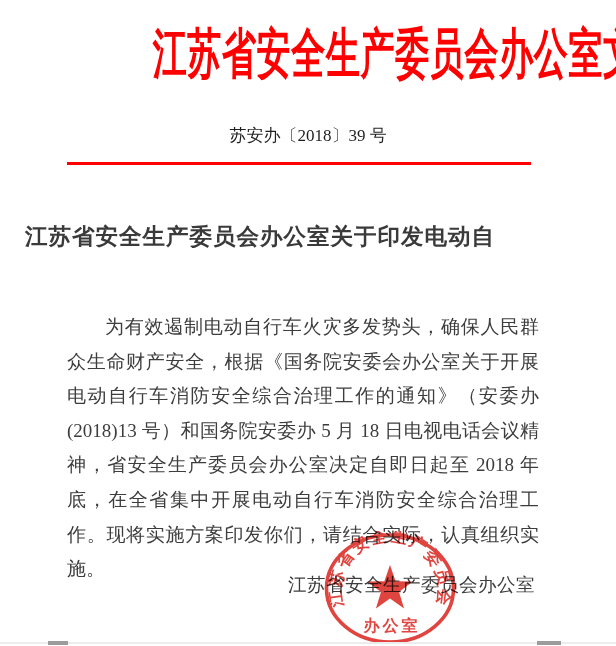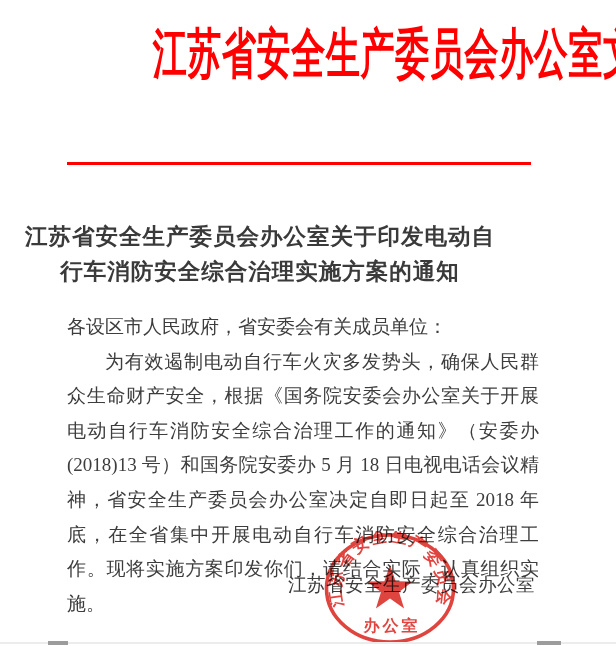--- a/index.html
+++ b/index.html
@@ -83,30 +83,29 @@
 </style>
 </head>
 <body>
 
 <div class="page">
 
   <div class="red-header">
     <span>江苏省安全生产委员会办公室文件</span>
   </div>
 
+  <div class="doc-number">苏安办〔2018〕39 号</div>
 
   <div class="red-rule"></div>
 
   <div class="notice-title">
     <div>江苏省安全生产委员会办公室关于印发电动自</div>
-    <div>行车消防安全综合治理实施方案的通知</div>
   </div>
 
   <div class="body-text">
-    <p class="salutation">各设区市人民政府，省安委会有关成员单位：</p>
     <p class="para">为有效遏制电动自行车火灾多发势头，确保人民群众生命财产安全，根据《国务院安委会办公室关于开展电动自行车消防安全综合治理工作的通知》（安委办(2018)13 号）和国务院安委办 5 月 18 日电视电话会议精神，省安全生产委员会办公室决定自即日起至 2018 年底，在全省集中开展电动自行车消防安全综合治理工作。现将实施方案印发你们，请结合实际，认真组织实施。</p>
   </div>
 
   <div class="signature">江苏省安全生产委员会办公室</div>
 
 
   <svg class="seal" width="136" height="115" viewBox="0 0 136 115">
     <ellipse cx="68" cy="57.5" rx="63.5" ry="53.5" fill="none" stroke="#dd342e" stroke-width="3.6"></ellipse>
     <path id="sealArc" fill="none" d="M 22.7 78.2 A 49 49 0 1 1 113.3 78.2"></path>
     <text class="ring-text" text-anchor="middle">

